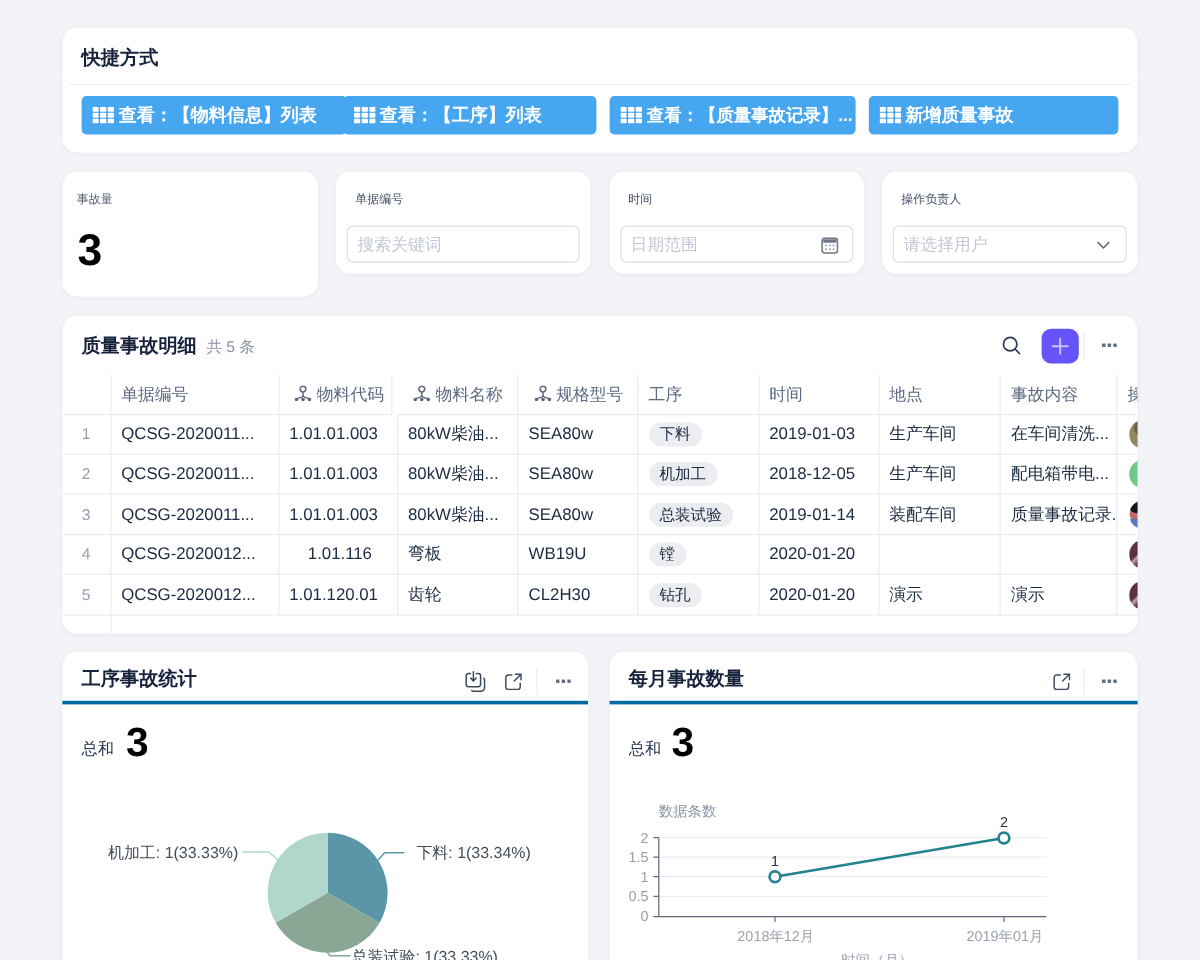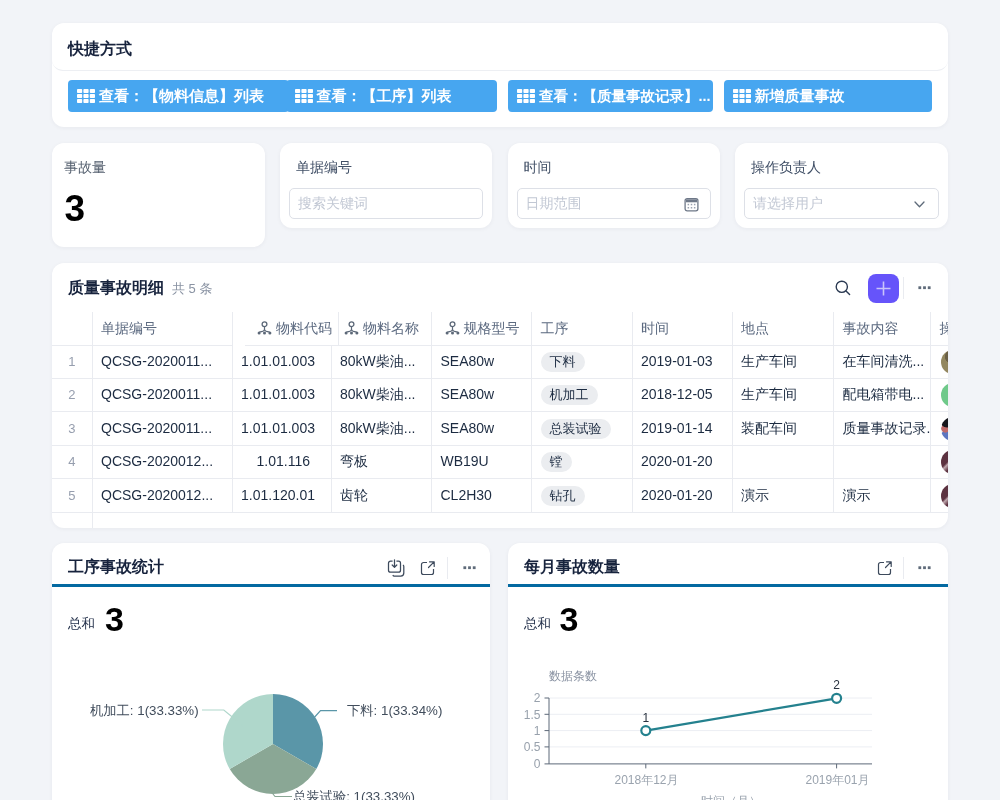--- a/index.html
+++ b/index.html
@@ -4,21 +4,21 @@
 <style>
 * { margin:0; padding:0; box-sizing:border-box; }
 html,body { width:1000px; height:800px; background:#f2f4f8; font-family:"Liberation Sans", sans-serif; overflow:hidden; position:relative; }
 .card { position:absolute; background:#fff; border-radius:12px; box-shadow:0 1px 4px rgba(30,40,60,0.05); }
 .ctitle { font-size:16px; font-weight:bold; color:#17233d; }
 #cardA { left:52px; top:23px; width:896px; height:104px; }
 #cardA .hd { height:48px; line-height:51px; padding-left:16px; border-bottom:1px solid #edeff3;border-radius:11px; }
 .sbtn svg { flex-shrink:0; }
 .sbtn { position:absolute; top:57px; height:32px; background:#47a6f0; border-radius:4px; color:#fff; font-size:15px; display:flex; align-items:center; justify-content:flex-start; padding-left:9px; gap:4px; white-space:nowrap; overflow:hidden; font-weight:bold; }
 #cardS { left:52px; top:143px; width:213px; height:104px; }
-.flabel { position:absolute; left:16px; top:16px; font-size:14px; color:#404f66; }
+.flabel { position:absolute; left:16px; top:16px; font-size:10px; color:#404f66; }
 #cardS .flabel { left:12px; color:#55606f; }
 #bignum { position:absolute; left:12.5px; top:45px; font-size:37px; font-weight:bold; color:#000; }
 .fcard { top:143px; width:212px; height:85px; }
 .finput { position:absolute; left:9px; right:9px; top:45px; height:31px; border:1px solid #dde0e7; border-radius:5px; background:#fff; font-size:14px; color:#c2c8d4; line-height:29px; padding-left:8px; }
 #cardT { left:52px; top:263px; width:896px; height:265px; overflow:hidden; }
 .tbl { position:absolute; left:0; top:49px; width:896px; height:216px; }
 .tcell { position:absolute; font-size:14px; color:#1c2b41; line-height:33px; height:34px; overflow:hidden; white-space:nowrap; padding-left:8.5px; border-bottom:1px solid #e9ebf0; border-right:1px solid #e9ebf0; }
 .thead { color:#5c6a80; }
 .rownum { color:#969eae; font-size:13px; text-align:center; padding-left:0; }
 .pill { display:inline-block; height:20px; line-height:20px; padding:0 9px; background:#ebedf0; border-radius:10px; font-size:13px; color:#1c2b41; }
@@ -117,21 +117,21 @@
   <svg style="position:absolute; left:866px; top:20.5px;" width="14" height="8" viewBox="0 0 14 8">
       <g fill="#5f6b7a">
         <rect x="0.4" y="2.3" width="2.8" height="2.8"></rect>
         <rect x="5.1" y="2.3" width="2.8" height="2.8"></rect>
         <rect x="9.8" y="2.3" width="2.8" height="2.8"></rect>
       </g>
     </svg>
   <div class="tbl">
 <div class="tcell thead rownum" style="left:0px; top:0; width:40.5px;"></div>
 <div class="tcell thead" style="left:40.5px; top:0; width:140.0px;">单据编号</div>
-<div class="tcell thead" style="left:180.5px; top:0; width:94px;margin-left:12px;"><svg width="15" height="15" viewBox="0 0 15 15" style="vertical-align:-2.5px; margin-left:4px; margin-right:4px;">
+<div class="tcell thead" style="left:180.5px; top:0; width:94px;"><svg width="15" height="15" viewBox="0 0 15 15" style="vertical-align:-2.5px; margin-left:4px; margin-right:4px;">
           <circle cx="7.5" cy="3.2" r="2.4" fill="none" stroke="#5c6878" stroke-width="1.3"></circle>
           <path d="M7.5 5.7 V8.2 M7.5 8.2 Q7.5 10.4 2.3 11 M7.5 8.2 Q7.5 10.4 12.7 11" fill="none" stroke="#5c6878" stroke-width="1.2"></path>
           <circle cx="2.1" cy="11.9" r="1.5" fill="#5c6878"></circle>
           <circle cx="7.5" cy="11.9" r="1.5" fill="#5c6878"></circle>
           <circle cx="12.9" cy="11.9" r="1.5" fill="#5c6878"></circle>
         </svg>物料代码</div>
 <div class="tcell thead" style="left:279.5px; top:0; width:100.5px;"><svg width="15" height="15" viewBox="0 0 15 15" style="vertical-align:-2.5px; margin-left:4px; margin-right:4px;">
           <circle cx="7.5" cy="3.2" r="2.4" fill="none" stroke="#5c6878" stroke-width="1.3"></circle>
           <path d="M7.5 5.7 V8.2 M7.5 8.2 Q7.5 10.4 2.3 11 M7.5 8.2 Q7.5 10.4 12.7 11" fill="none" stroke="#5c6878" stroke-width="1.2"></path>
           <circle cx="2.1" cy="11.9" r="1.5" fill="#5c6878"></circle>

